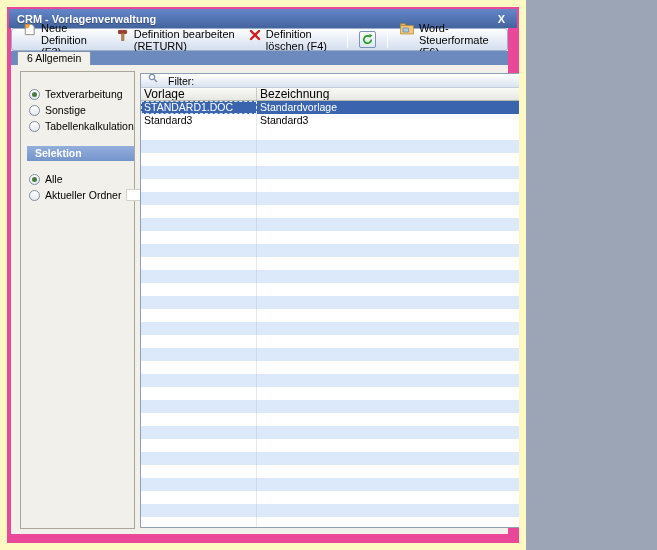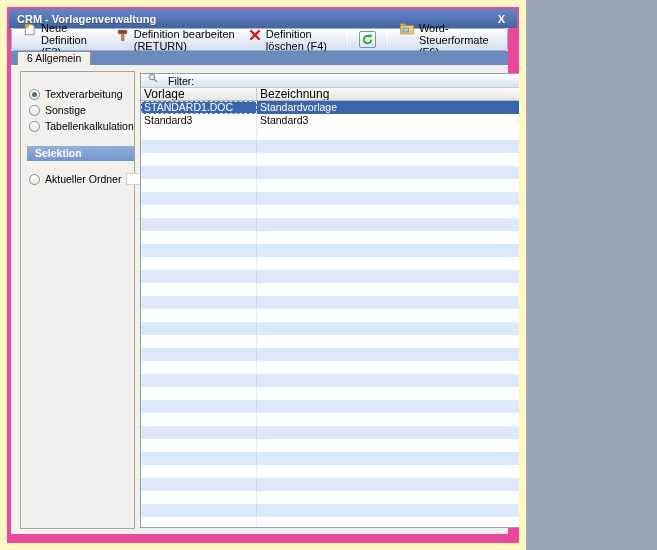--- a/index.html
+++ b/index.html
@@ -139,20 +139,24 @@
             <span class="optlabel">Sonstige</span>
           </div>
           <div class="opt">
             <span class="radio"></span>
             <span class="optlabel">Tabellenkalkulation</span>
           </div>
         </div>
         <div class="sechdr">Selektion</div>
         <div class="optwrap">
           <div class="opt">
+            <span class="radio on"></span>
+            <span class="optlabel">Alle</span>
+          </div>
+          <div class="opt">
             <span class="radio"></span>
             <span class="optlabel">Aktueller Ordner</span>
             <input class="optinput" style="">
           </div>
         </div>
       </div>
 
     <div class="grid">
       <div class="fbar">
         <span>

